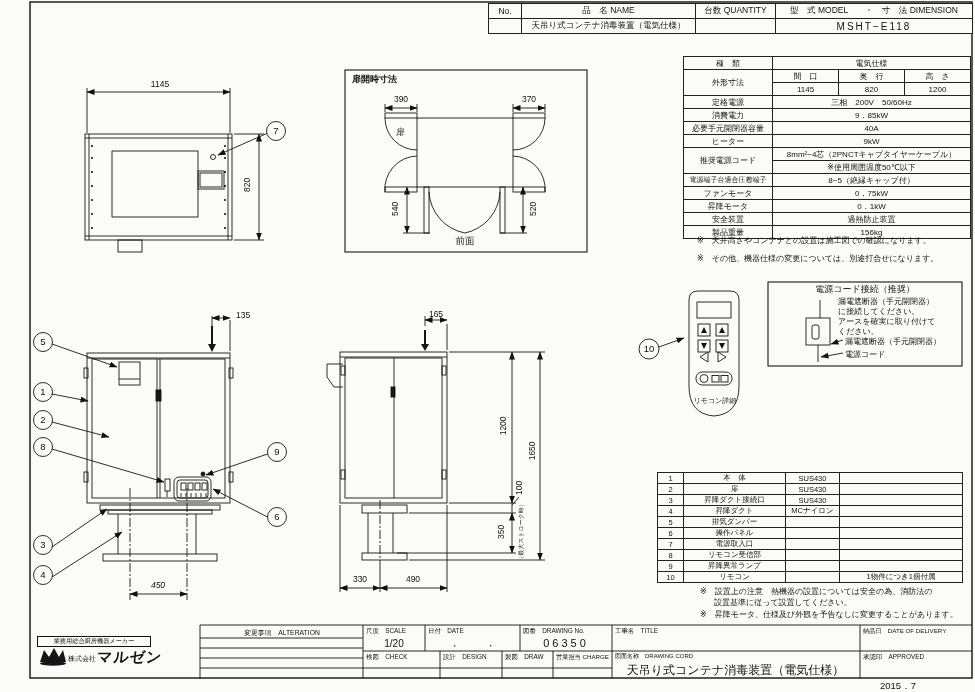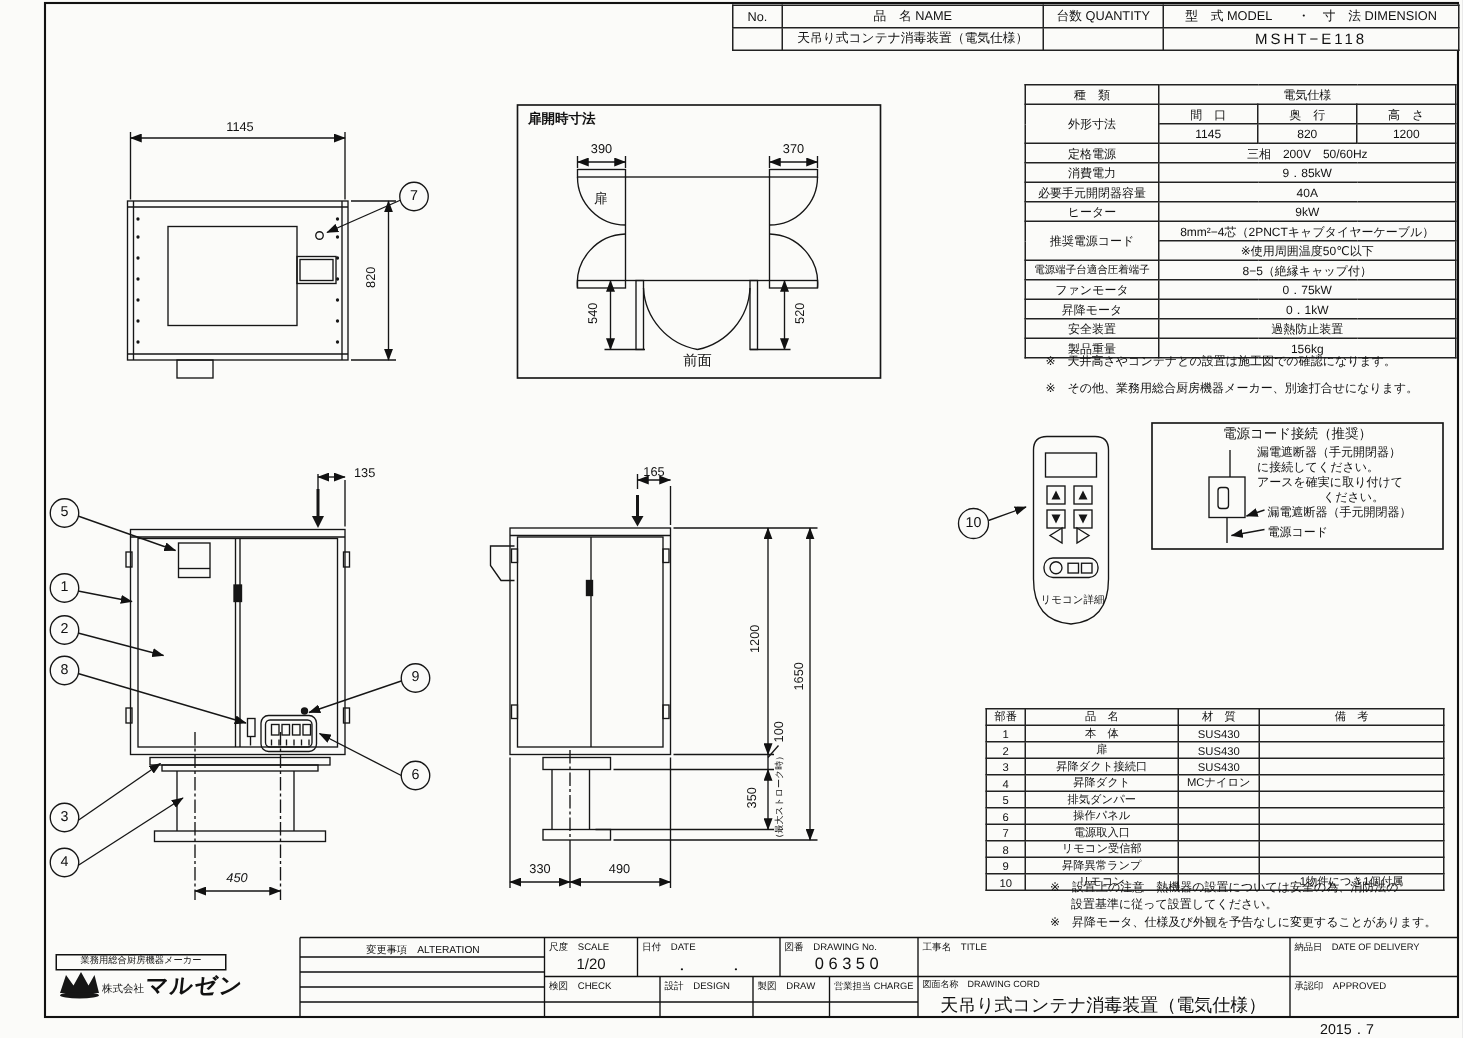--- a/index.html
+++ b/index.html
@@ -301,36 +301,30 @@
       <td colspan="3">過熱防止装置</td>
         </tr>
   <tr>
           <td>製品重量</td>
       <td colspan="3">156kg</td>
         </tr>
 </tbody>
     </table>
 
 <div class="t" style="left:697px;top:236px;font-size:8px;">※　天井高さやコンテナとの設置は施工図での確認になります。</div>
-<div class="t" style="left:697px;top:254px;font-size:8px;">※　その他、業務用総合厨房機器メーカー、別途打合せになります。</div>
+<div class="t" style="left:697px;top:254px;font-size:8px;">※　その他、機器仕様の変更については、別途打合せになります。</div>
 
 <table class="grid parts" style="left:657px;top:472px;width:305px;">
   <colgroup>
         <col style="width:26px">
         <col style="width:102px">
         <col style="width:54px">
         <col style="width:123px">
       </colgroup>
   <tbody>
-        <tr>
-    <td>部番</td>
-    <td actable="false">品　名</td>
-    <td>材　質</td>
-    <td>備　考</td>
-  </tr>
   <tr>
           <td>1</td>
           <td>本　体</td>
           <td>SUS430</td>
           <td class="lft"></td>
         </tr>
   <tr>
           <td>2</td>
           <td>扉</td>
           <td>SUS430</td>
@@ -423,21 +417,21 @@
 <div class="t c" style="left:340px;top:575px;width:40px;">330</div>
 <div class="t c" style="left:393px;top:575px;width:40px;">490</div>
 
 <div class="co" style="left:639px;top:343px;">10</div>
 <div class="t c" style="left:686px;top:397px;width:58px;font-size:7px;">リモコン詳細</div>
 
 <div class="t c" style="left:768px;top:284px;width:194px;font-size:9px;">電源コード接続（推奨）</div>
 <div class="t" style="left:838px;top:297px;font-size:8px;">漏電遮断器（手元開閉器）</div>
 <div class="t" style="left:838px;top:307px;font-size:8px;">に接続してください。</div>
 <div class="t" style="left:838px;top:317px;font-size:8px;">アースを確実に取り付けて</div>
-<div class="t" style="left:838px;top:327px;font-size:8px;margin-left:44px;">ください。</div>
+<div class="t" style="left:838px;top:327px;font-size:8px;">ください。</div>
 <div class="t" style="left:845px;top:337px;font-size:8px;">漏電遮断器（手元開閉器）</div>
 <div class="t" style="left:845px;top:350px;font-size:8px;">電源コード</div>
 
 <div class="tagline" style="left:37px;top:636px;width:112px;">業務用総合厨房機器メーカー</div>
 <div class="tb" style="left:68px;top:654px;font-size:7px;">株式会社</div>
 <div class="logo-big" style="left:97px;top:648px;">マルゼン</div>
 <div class="tb" style="left:52px;top:668px;font-size:8px;letter-spacing:1.5px;margin-top:24px;">MARUZEN  CO.,LTD.</div>
 
 <div class="tb c" style="left:203px;top:628px;width:158px;font-size:6.8px;">変更事項　ALTERATION</div>
 <div class="tb" style="left:366px;top:627px;">尺度　SCALE</div>

